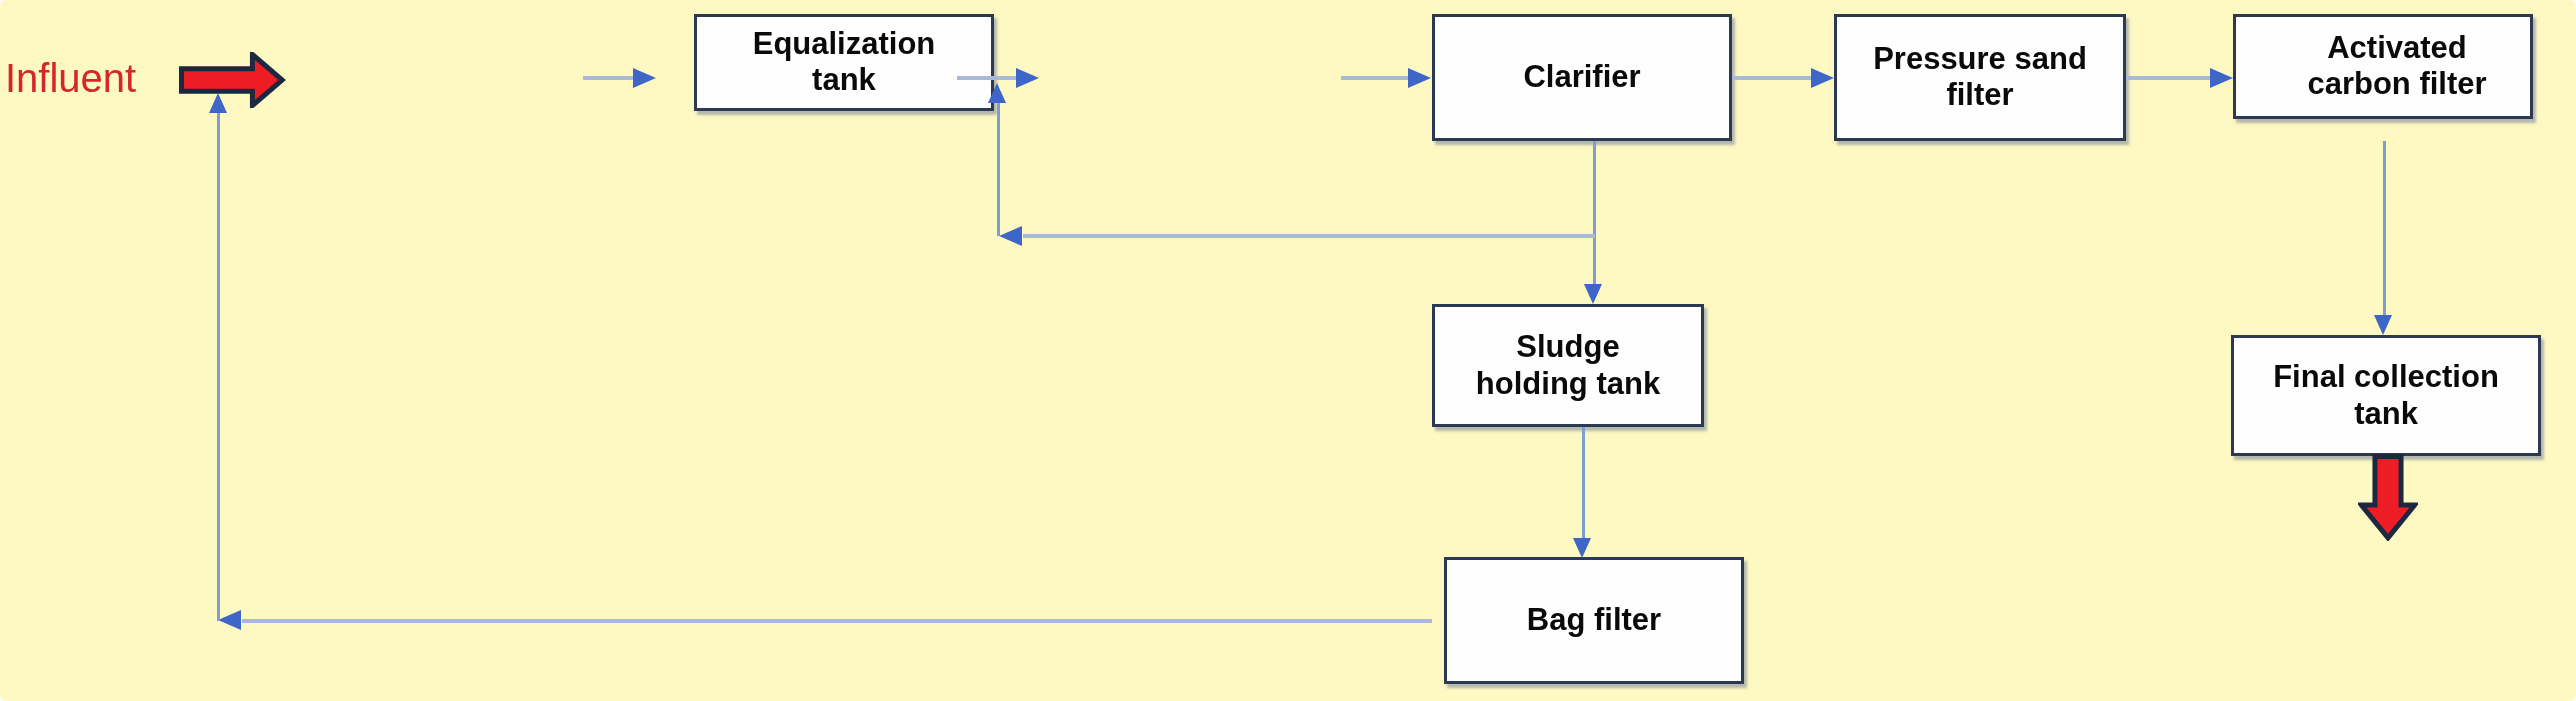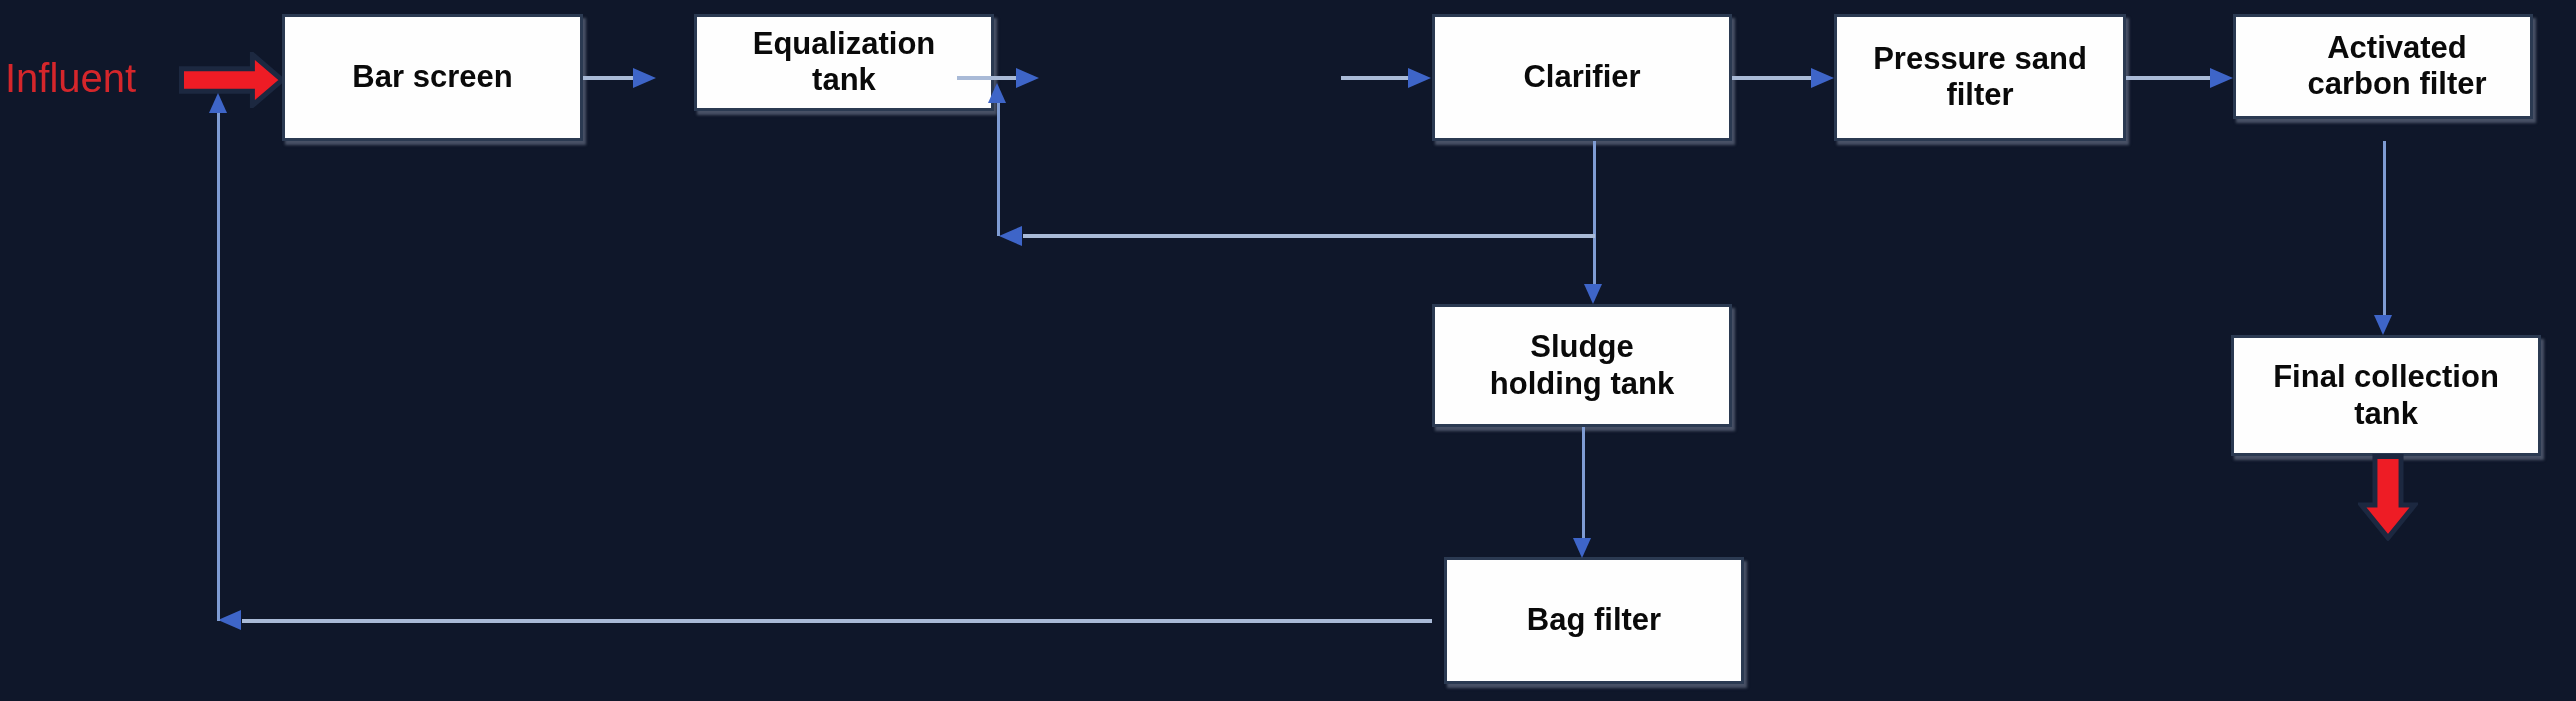--- a/index.html
+++ b/index.html
@@ -1,22 +1,23 @@
 <!DOCTYPE html>
 <html style="font-size:10px"><head>
 <meta charset="utf-8">
 <style>
   html, body { margin: 0; padding: 0; background: #ffffff; }
   .stage {
     position: relative;
     width: 2576px;
     height: 701px;
-    background: #0f172a;
+    background: #fef9c3;
     font-family: "Liberation Sans", "DejaVu Sans", sans-serif;
     overflow: hidden;
+    border-radius: 6px;
   }
   
   .box {
     position: absolute;
     box-sizing: border-box;
     background: #fefefe;
     border: 3.7px solid #2b3a52;
     box-shadow: 3.1px 3.7px 2.5px rgba(120,130,152,0.55);
     display: flex;
     align-items: center;
@@ -54,40 +55,37 @@
 <body>
 
 <div class="stage">
 
   <div class="red-label" style="left:5px; top:56px;">Influent</div>
 
   <svg class="block-arrow" style="left:179px; top:52px;" width="107" height="56" viewBox="0 0 172 90">
     <polygon points="4,27 118,27 118,4 166,45 118,86 118,63 4,63" fill="#ee1c25" stroke="#1c2840" stroke-width="8" stroke-linejoin="miter"></polygon>
   </svg>
 
-  <div class="box" style="left:282px;  top:13.7px; width:301px; height:127px;">
-    <span class="lbl">Bar screen</span>
-  </div>
   <div class="box" style="left:694px; top:13.7px; width:300px; height:97px;">
     <span class="lbl">Equalization
 tank</span>
   </div>
   <div class="box" style="left:1432px; top:13.7px; width:300px; height:127px;">
     <span class="lbl">Clarifier</span>
   </div>
   <div class="box" style="left:1834px; top:13.7px; width:292px; height:127px;">
     <span class="lbl">Pressure sand
 filter</span>
   </div>
   <div class="box" style="left:2233px; top:13.7px; width:300px; height:105px;padding-left:28px;">
     <span class="lbl">Activated
 carbon filter</span>
   </div>
 
-  <div class="box" style="left:1432px; top:304px; width:300px; height:123px;">
+  <div class="box" style="left:1432px; top:304px; width:272px; height:123px;">
     <span class="lbl">Sludge
 holding tank</span>
   </div>
   <div class="box" style="left:1432px; top:557px; width:300px; height:127px;margin-left:12px;">
     <span class="lbl">Bag filter</span>
   </div>
   <div class="box" style="left:2231px; top:335px; width:310px; height:121px;">
     <span class="lbl">Final collection
 tank</span>
   </div>

